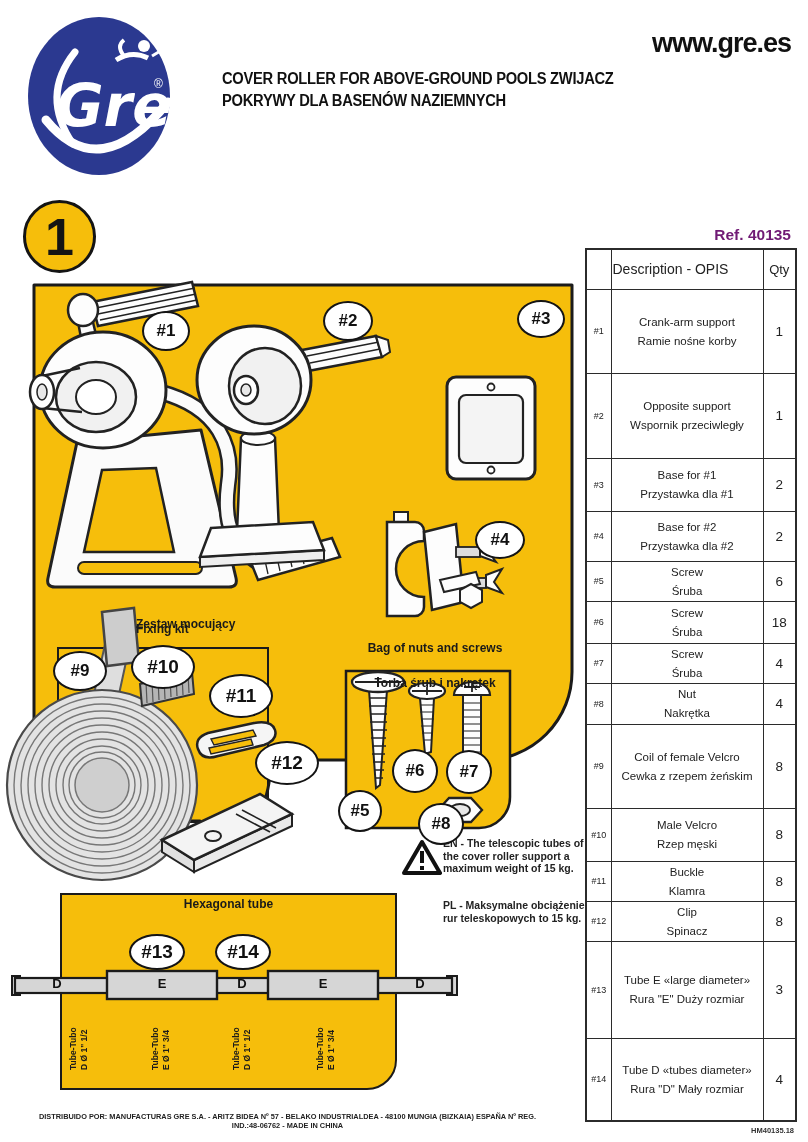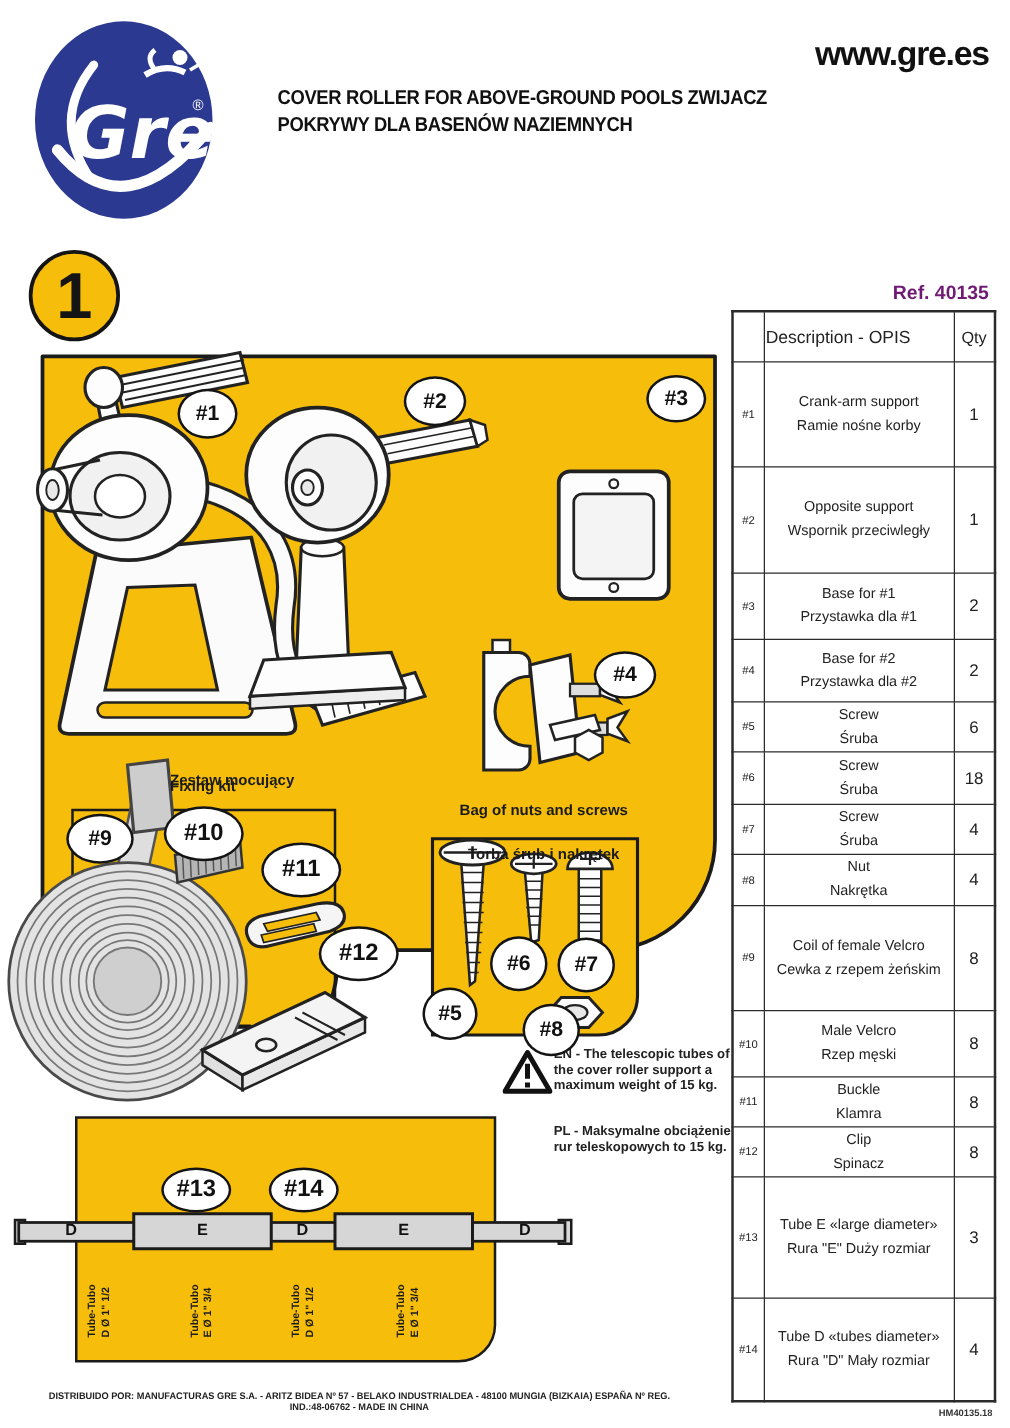--- a/index.html
+++ b/index.html
@@ -207,20 +207,21 @@
 
   <svg class="abs" style="left:402px;top:839px;z-index:5;" width="40" height="38" viewBox="0 0 40 38">
     <polygon points="20,3 38,34 2,34" fill="#fff" stroke="#111" stroke-width="4" stroke-linejoin="round"></polygon>
     <rect x="18" y="12" width="4" height="12" fill="#111"></rect>
     <rect x="18" y="27" width="4" height="4" fill="#111"></rect>
   </svg>
   <div class="abs warn-text" style="left:443px;top:837px;width:142px;z-index:5;">EN - The telescopic tubes of the cover roller support a maximum weight of 15 kg.</div>
   <div class="abs warn-text" style="left:443px;top:899px;width:142px;z-index:5;">PL - Maksymalne obciążenie rur teleskopowych to 15 kg.</div>
 
   <div class="abs hexbox"></div>
+  <div class="abs dtext ctr" style="left:60px;top:897px;width:337px;z-index:3;">Hexagonal tube</div>
 
   <svg class="abs" style="left:10px;top:963px;z-index:2;" width="460" height="44" viewBox="0 0 460 44">
     <rect x="2" y="13" width="8" height="19" fill="#d6d6d6" stroke="#1b1b1b" stroke-width="2"></rect>
     <rect x="437" y="13" width="10" height="19" fill="#d6d6d6" stroke="#1b1b1b" stroke-width="2"></rect>
     <rect x="5" y="15" width="437" height="15" fill="#d6d6d6" stroke="#1b1b1b" stroke-width="2.2"></rect>
     <rect x="97" y="8" width="110" height="28" fill="#d6d6d6" stroke="#1b1b1b" stroke-width="2.4"></rect>
     <rect x="258" y="8" width="110" height="28" fill="#d6d6d6" stroke="#1b1b1b" stroke-width="2.4"></rect>
   </svg>
   <div id="tube-letters">
       <div class="tube-letter" style="left: 47px;">D</div>

